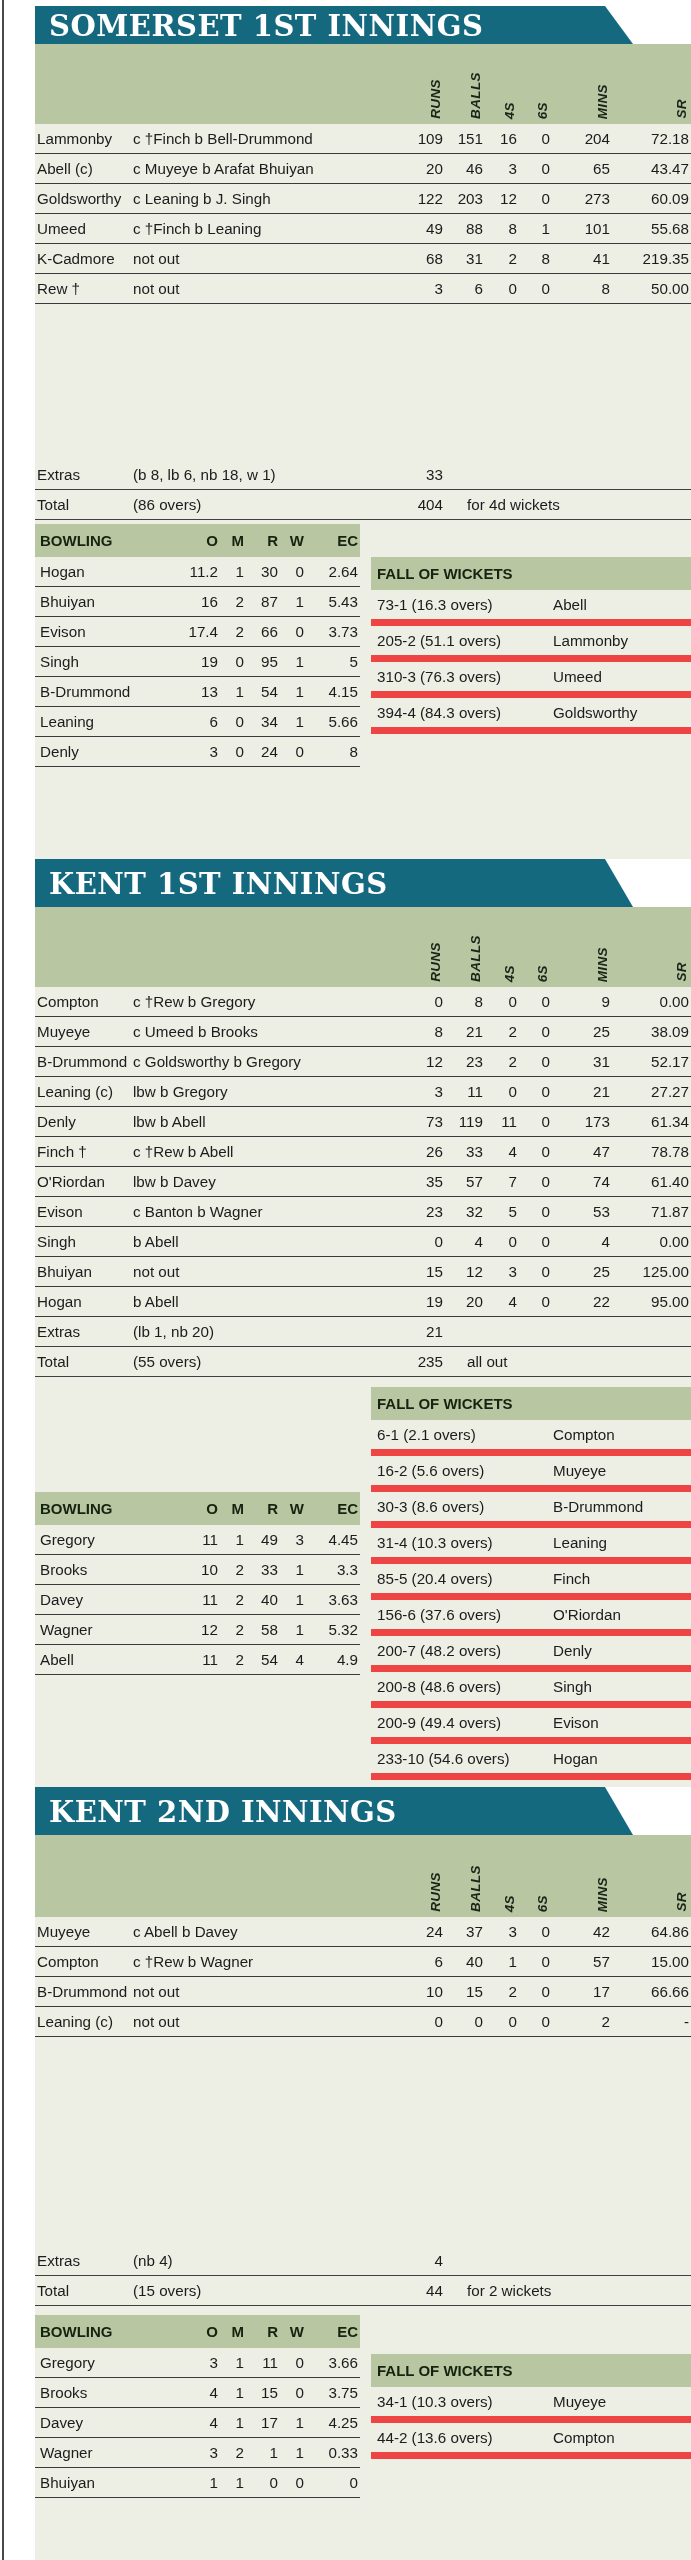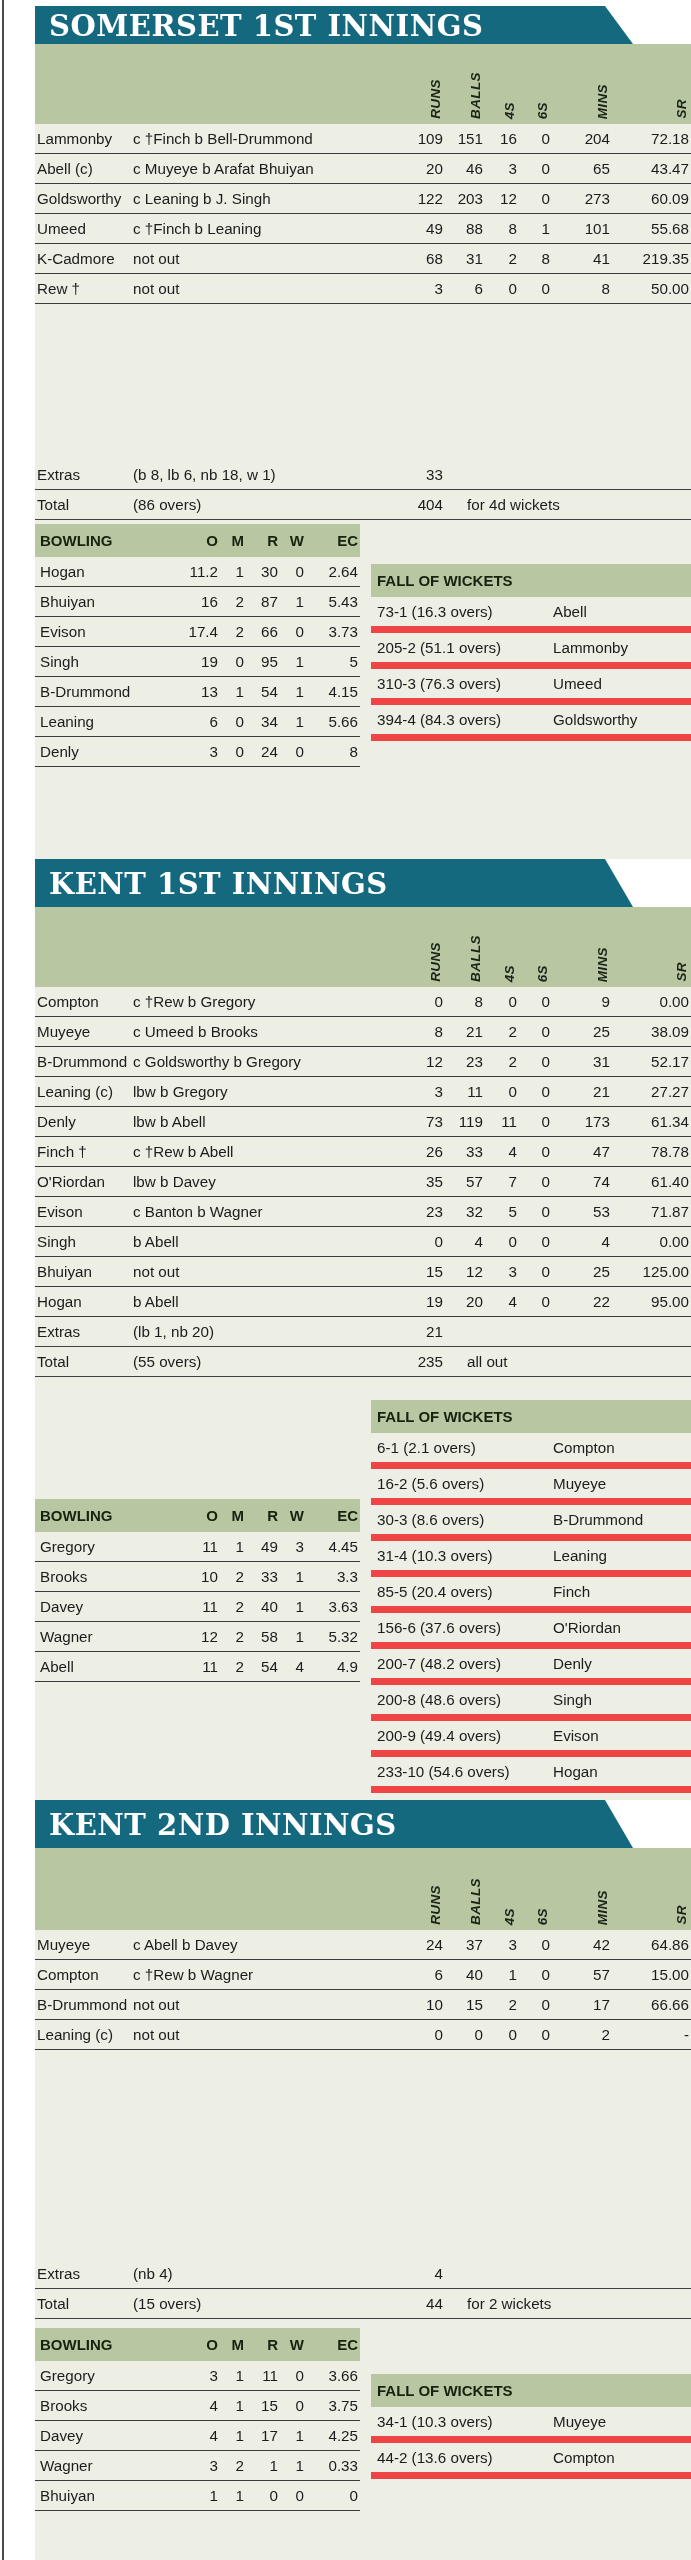--- a/index.html
+++ b/index.html
@@ -46,21 +46,21 @@
 
   
   .sum-row{display:grid;grid-template-columns:98px 197px 115px 1fr;height:29px;align-items:center;border-bottom:1px solid #404040;font-size:15.2px;}
   .sum-row .lbl{padding-left:2px;}
   .sum-row .amount{text-align:right;padding-right:2px;}
   .sum-row .status{padding-left:22px;white-space:nowrap;}
 
   
   .panels{display:flex;align-items:center;}
   .bowl-panel{width:325px;margin-right:11px;flex:none;}
-  .fow-panel{flex:1;margin-top:13px;}
+  .fow-panel{flex:1;}
   .panel-band{height:33px;background:#b8c6a2;font-weight:700;font-size:15px;color:#15230f;}
   .bowl-grid{display:grid;grid-template-columns:1fr 50px 26px 34px 26px 54px;align-items:center;}
   .bowl-grid .bname{padding-left:5px;white-space:nowrap;overflow:hidden;}
   .bowl-row{height:29px;border-bottom:1px solid #3a3a3a;font-size:15.2px;}
   .fow-band{display:flex;align-items:center;padding-left:6px;}
   .fow-row{display:grid;grid-template-columns:182px 1fr;height:29px;align-items:center;border-bottom:7px solid #ef4444;font-size:15.2px;}
   .fow-row .score{padding-left:6px;white-space:nowrap;}
   .fow-row .batter{white-space:nowrap;}
 
   .h6{height:6px;}.h92{height:92px;}.h7{height:7px;}.h156{height:156px;}

